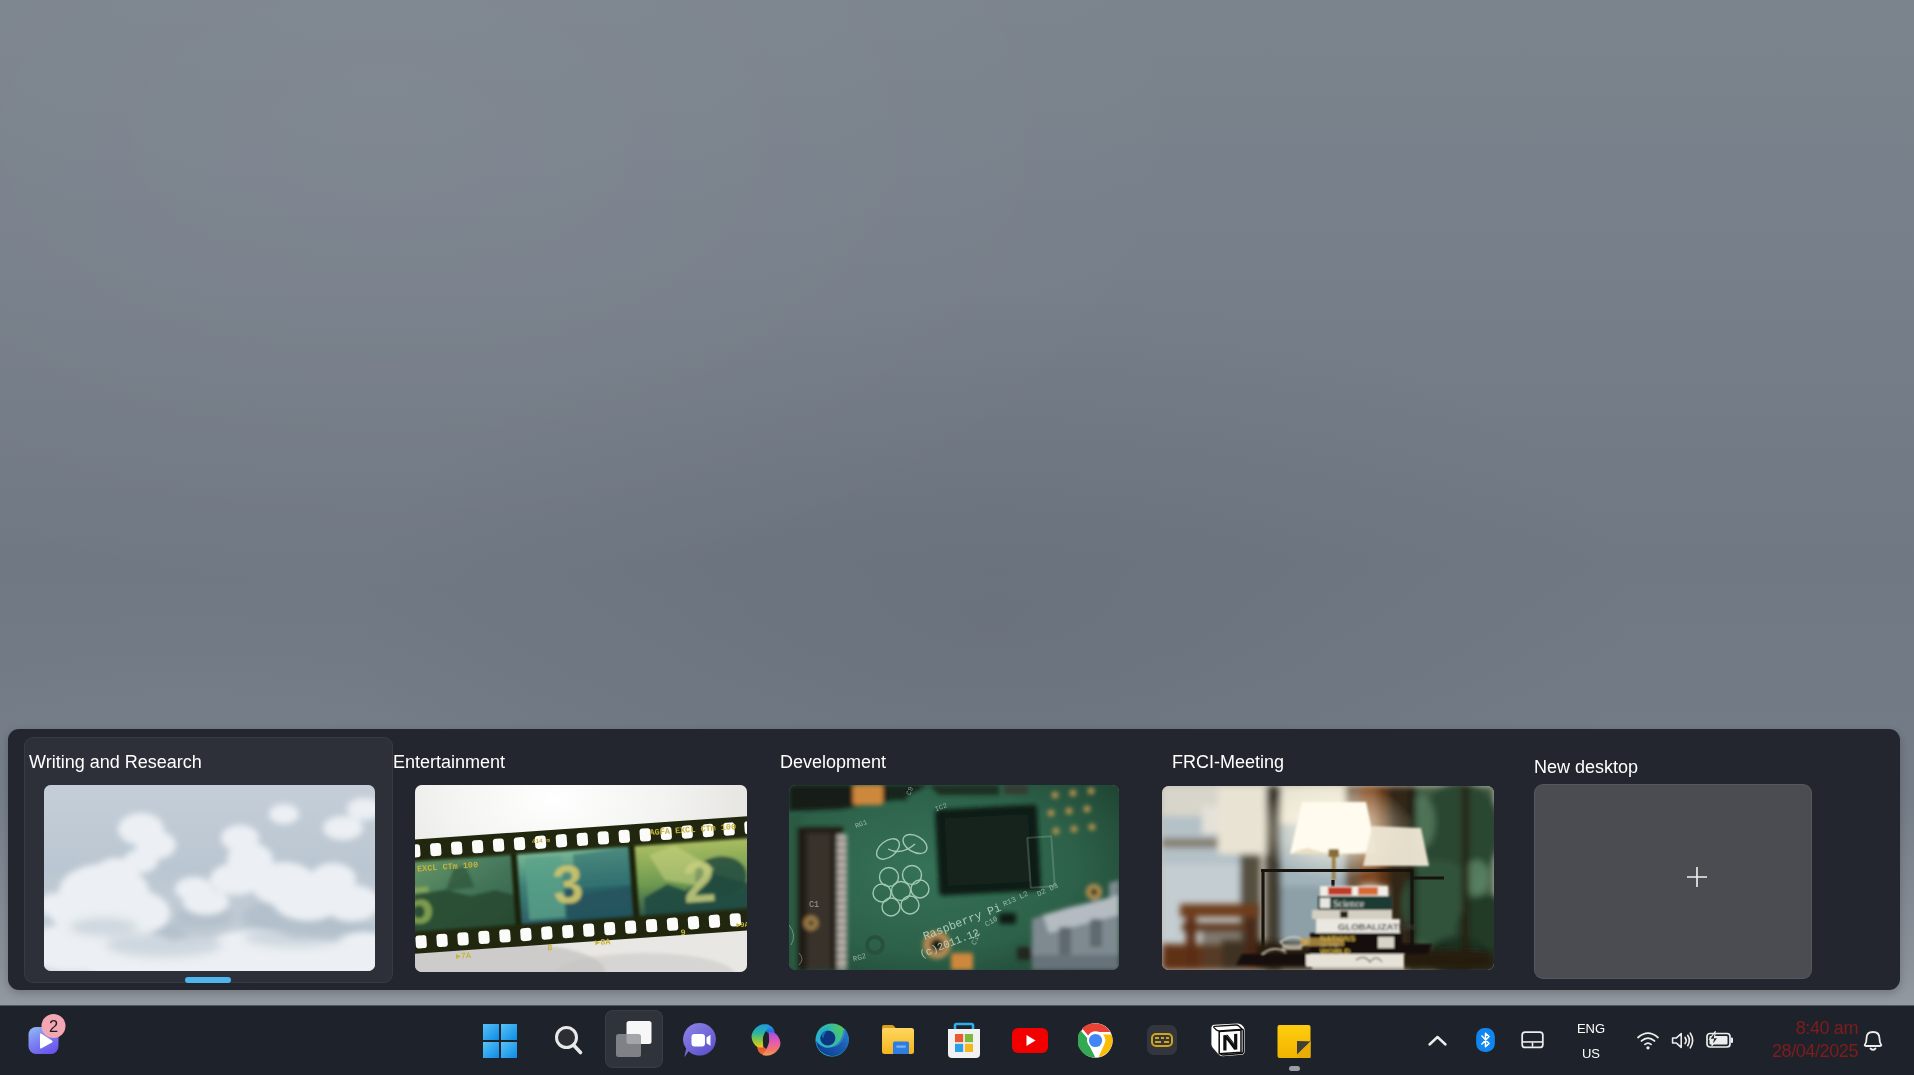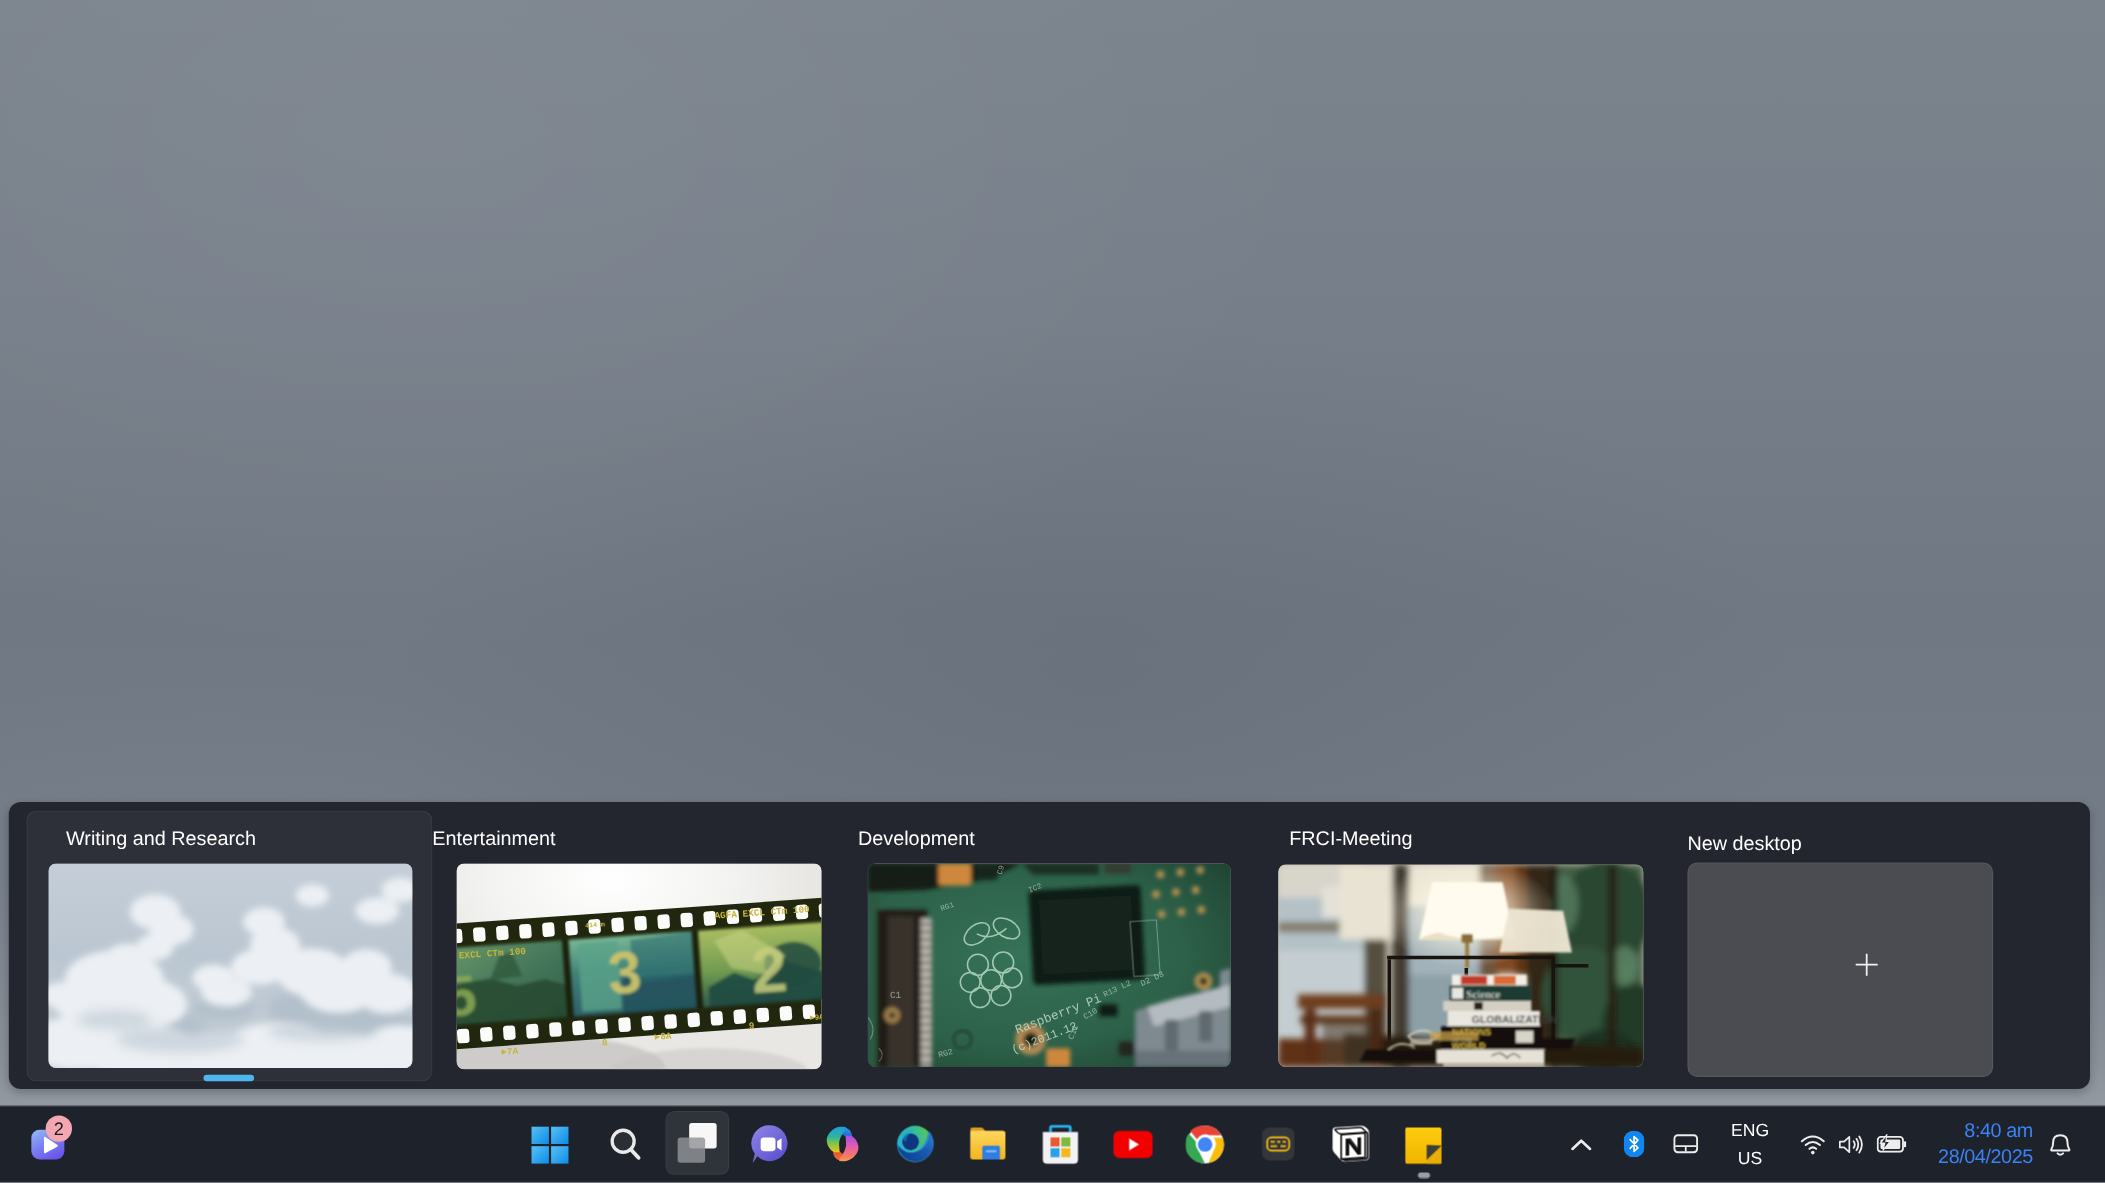--- a/index.html
+++ b/index.html
@@ -20,28 +20,28 @@
   #newcard{position:absolute;left:1534px;top:784px;width:278px;height:195px;border-radius:9px;
     background:#4a4c51;box-shadow:inset 0 0 0 1px rgba(255,255,255,.07);}
   #plus{position:absolute;left:1686px;top:866px;width:22px;height:22px;}
   #bluepill{position:absolute;left:185px;top:977px;width:46px;height:6px;border-radius:3px;background:#4fb5ee;}
   #taskbar{position:absolute;left:0;top:1005px;width:1914px;height:70px;background:#1e222a;
     border-top:1px solid rgba(180,186,194,.35);}
   .tb{position:absolute;}
   #tvbtn{position:absolute;left:605px;top:1010px;width:58px;height:58px;border-radius:8px;
     background:rgba(255,255,255,.08);box-shadow:inset 0 0 0 1px rgba(255,255,255,.055);}
   .trtext{position:absolute;color:#fff;font-size:15px;text-align:center;}
-  #clock{position:absolute;right:66px;top:1017px;text-align:right;color:#3b82f6;font-size:18px;line-height:22.5px;letter-spacing:-0.4px;}
+  #clock{position:absolute;right:56px;top:1017px;text-align:right;color:#7f1d1d;font-size:18px;line-height:22.5px;letter-spacing:-0.4px;}
 </style>
 </head>
 <body>
 <div id="bgov"></div>
 <div id="panel"></div>
 <div id="selcard"></div>
-<div class="dtitle" style="left:60px">Writing and Research</div>
+<div class="dtitle" style="left:29px">Writing and Research</div>
 <div class="dtitle" style="left:393px">Entertainment</div>
 <div class="dtitle" style="left:780px">Development</div>
 <div class="dtitle" style="left:1172px">FRCI-Meeting</div>
 <div class="dtitle" style="left:1534px;top:755px">New desktop</div>
 
 <div class="thumb" id="th1" style="left:44px;width:331px;height:186px">
     <svg width="331" height="186" viewBox="0 0 331 186">
 <defs>
 <linearGradient id="sky1" x1="0" y1="0" x2="0" y2="1">
 <stop offset="0" stop-color="#c5ced8"></stop>
@@ -575,21 +575,21 @@
 </svg>
 <svg class="tb" style="left:1476px;top:1028px" width="19" height="24" viewBox="0 0 21 27">
 <rect width="21" height="27" rx="9.5" fill="#1286ef"></rect>
 <path d="M6 8.5 L14.5 17.5 L10.5 21 L10.5 6 L14.5 9.5 L6 18.5" fill="none" stroke="#fff" stroke-width="1.7" stroke-linejoin="round"></path>
 </svg>
 <svg class="tb" style="left:1521px;top:1031px" width="23" height="17.5" viewBox="0 0 26 20">
 <rect x="1.2" y="1.2" width="23.6" height="17.6" rx="3.5" fill="none" stroke="#ededee" stroke-width="2"></rect>
 <path d="M2 12.5 H24" stroke="#ededee" stroke-width="1.8"></path>
 <path d="M13 13 V18" stroke="#ededee" stroke-width="1.8"></path>
 </svg>
-<div class="trtext" style="left:1564px;top:1017px;width:54px;font-size:16px;line-height:24.6px">ENG<br>US</div>
+<div class="trtext" style="left:1564px;top:1017px;width:54px;font-size:13px;line-height:24.6px">ENG<br>US</div>
 <svg class="tb" style="left:1635px;top:1031px" width="26" height="19" viewBox="0 0 28 22">
 <g fill="none" stroke="#ededee" stroke-width="2.1" stroke-linecap="round">
 <path d="M2.5 7.5 Q14 -2.5 25.5 7.5"></path>
 <path d="M6.5 11.5 Q14 5 21.5 11.5"></path>
 <path d="M10.5 15.5 Q14 12.5 17.5 15.5"></path>
 </g>
 <circle cx="14" cy="19.5" r="1.9" fill="#ededee"></circle>
 </svg>
 <svg class="tb" style="left:1670px;top:1031px" width="25" height="19" viewBox="0 0 27 22">
 <path d="M2 8 H6.5 L12 3 V19 L6.5 14 H2Z" fill="none" stroke="#ededee" stroke-width="1.8" stroke-linejoin="round"></path>

